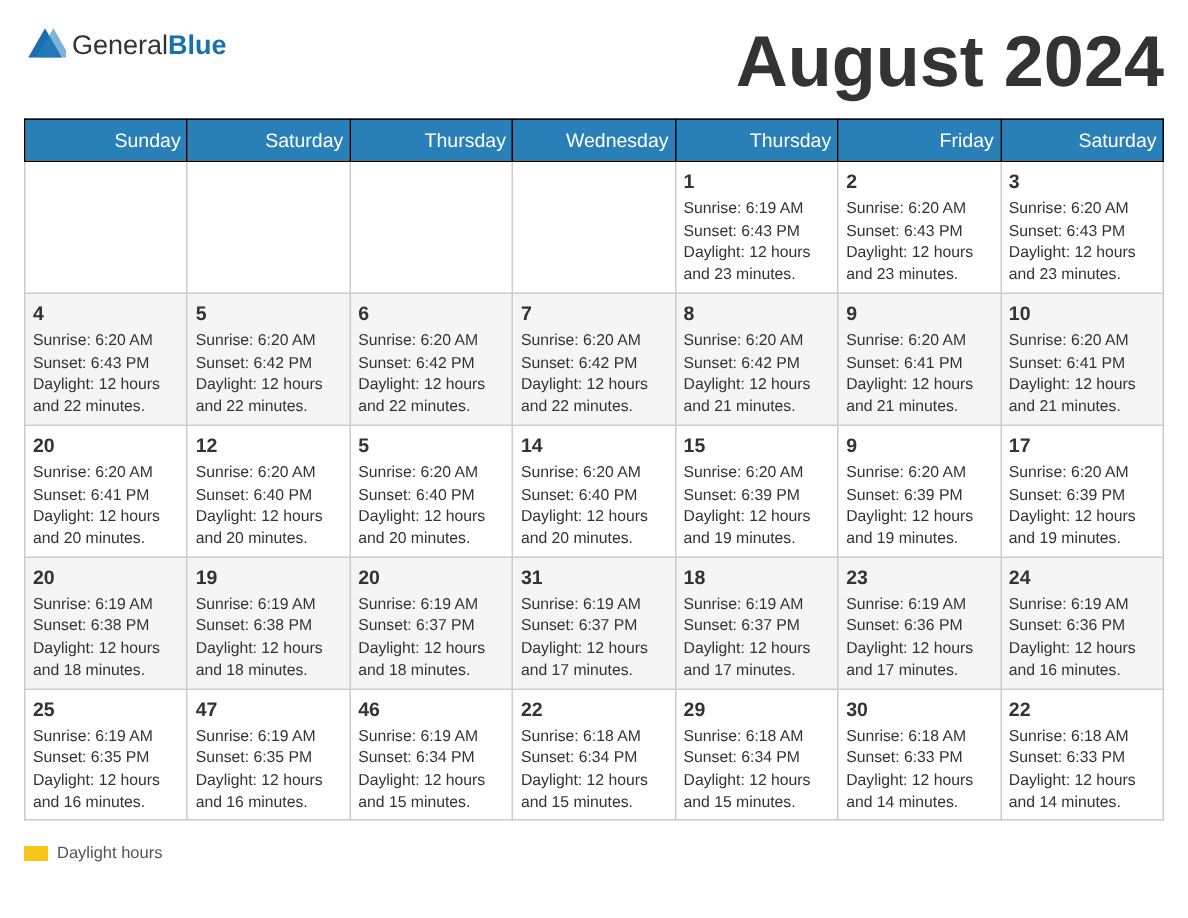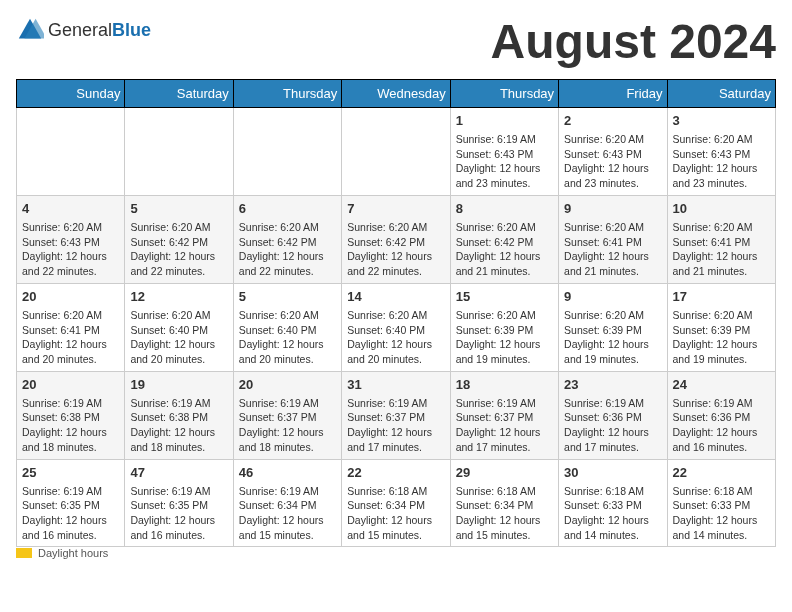--- a/index.html
+++ b/index.html
@@ -85,21 +85,21 @@
       margin-bottom: 2px;
     }
     .day-info {
       font-size: 10.5px;
       color: #333;
     }
     .empty-cell {
       background: #fff !important;
     }
     .footer-note {
-      margin-top: 0;
+      margin-top: 16px;
       font-size: 11px;
       color: #555;
       display: flex;
       align-items: center;
       gap: 6px;
     }
     .daylight-bar {
       display: inline-block;
       width: 16px;
       height: 10px;

